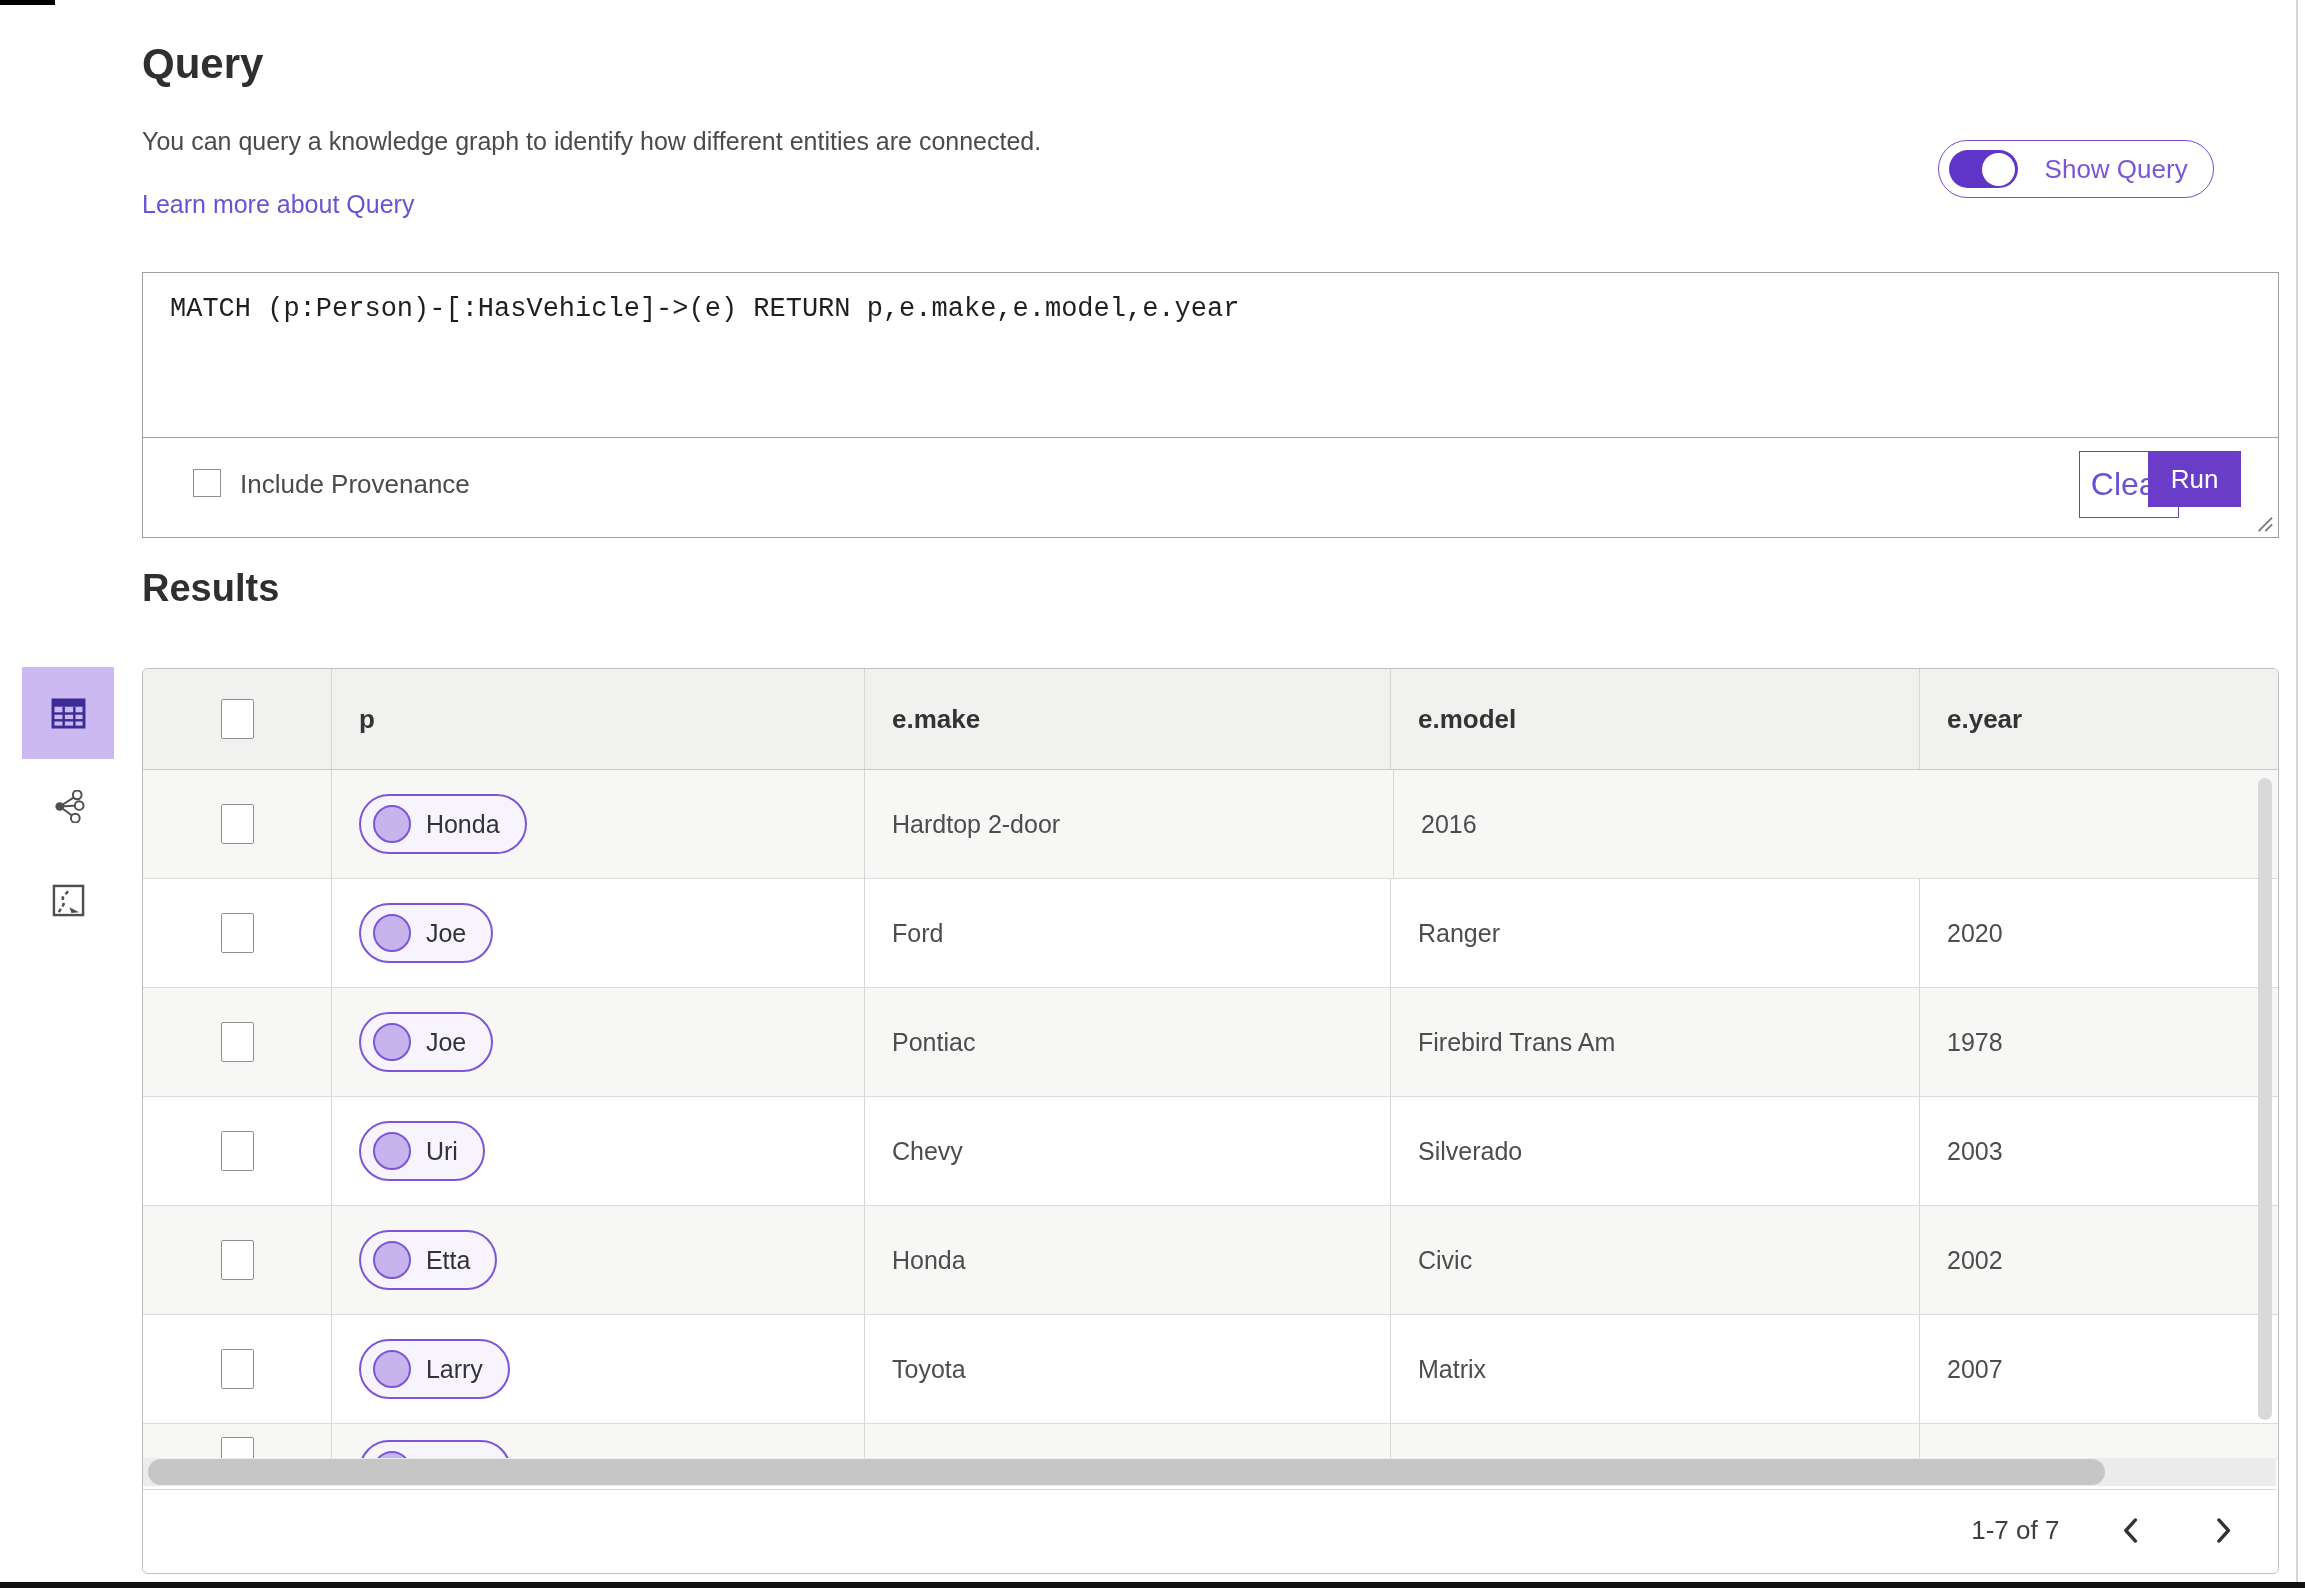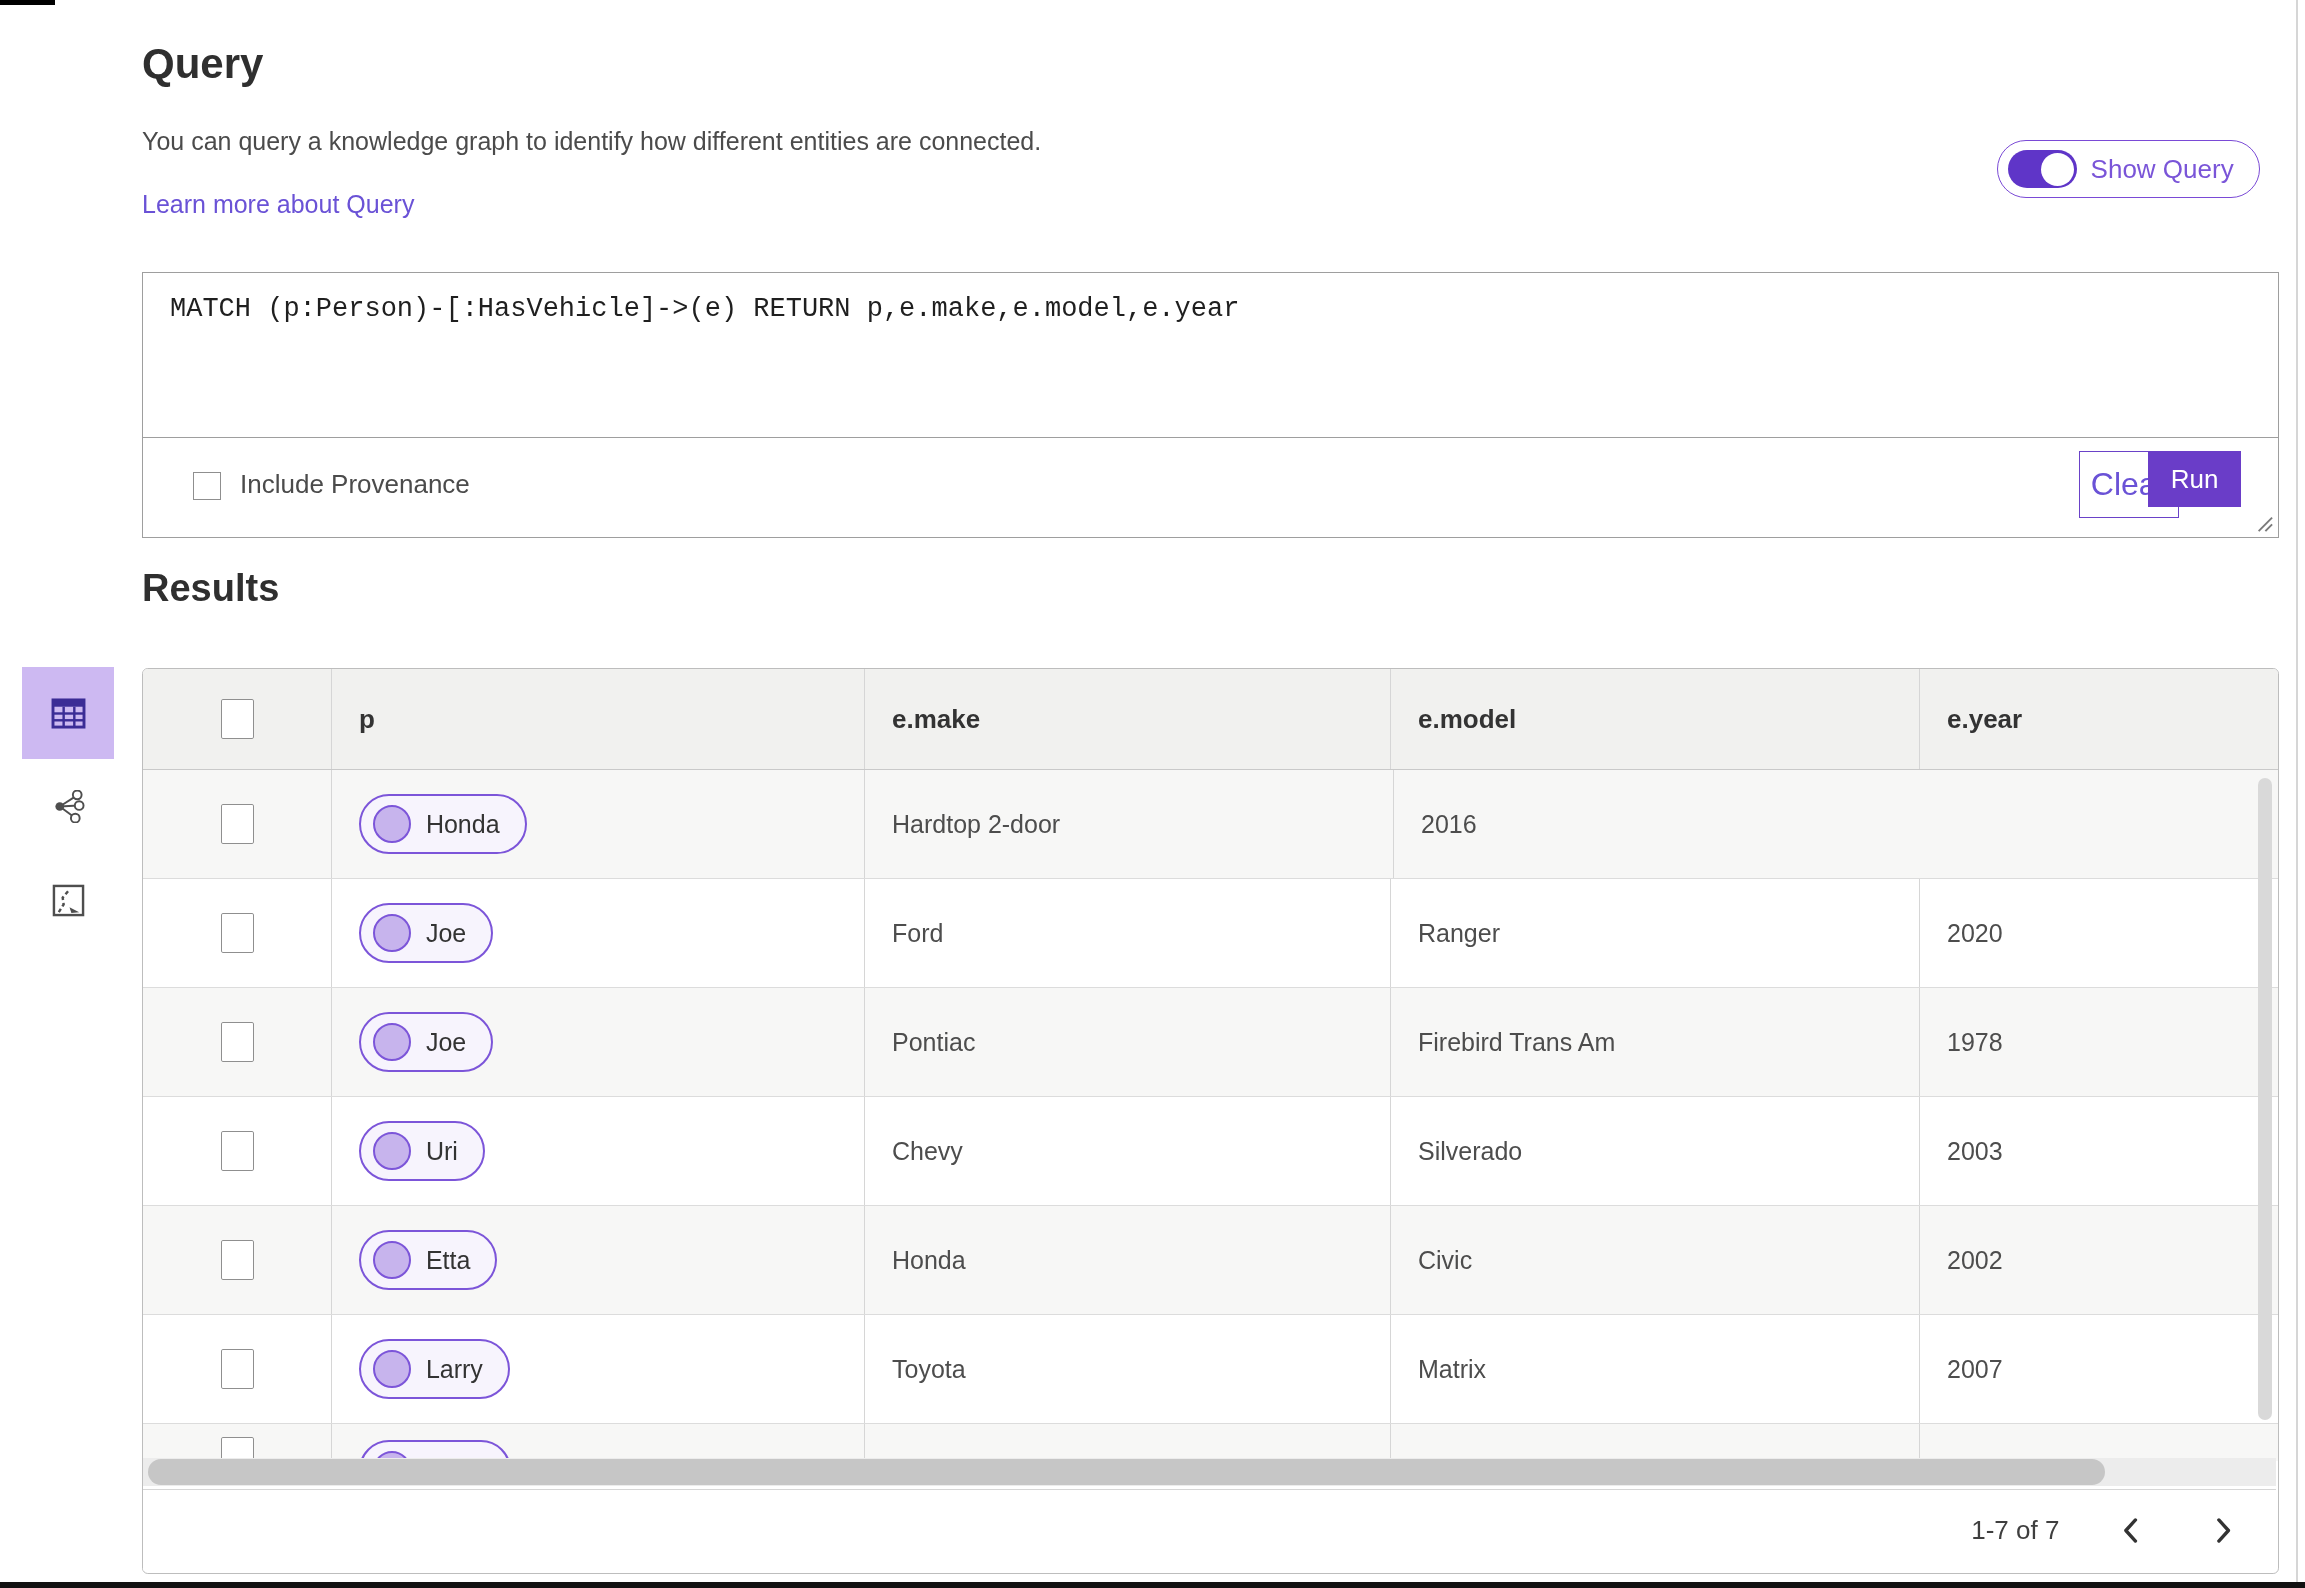--- a/index.html
+++ b/index.html
@@ -10,35 +10,35 @@
   
   .edge-top-left { position: absolute; left: 0; top: 0; width: 55px; height: 4.8px; background: #000; }
   .edge-bottom { position: absolute; left: 0; top: 1582px; width: 2306px; height: 6.7px; background: #111; }
   .edge-right { position: absolute; left: 2296px; top: 0; width: 1.9px; height: 1582px; background: #d6d6d6; }
 
   
   .page-title { position: absolute; left: 142px; top: 40px; font-size: 42px; font-weight: bold; color: #2f2f2f; }
   .page-desc { position: absolute; left: 142px; top: 127px; font-size: 25px; color: #4b4b4b; }
   .learn-link { position: absolute; left: 142px; top: 190px; font-size: 25px; color: #6a52d6; cursor: pointer; }
 
-  .show-query-pill { position: absolute; left: 1997px; top: 140px; height: 58px; padding: 0 25px 0 9.6px;
-    border: 1.9px solid #7a4ad6; border-radius: 29px; display: flex; align-items: center; gap: 14px; background: #fff; cursor: pointer; }
+  .show-query-pill { position: absolute; left: 1938px; top: 140px; height: 58px; padding: 0 25px 0 9.6px;
+    border: 1.9px solid #7a4ad6; border-radius: 29px; display: flex; align-items: center; gap: 27px; background: #fff; cursor: pointer; }
   .toggle-track { width: 69px; height: 38px; border-radius: 19px; background: #5f35c8; position: relative; }
   .toggle-knob { position: absolute; right: 2.9px; top: 2.9px; width: 33px; height: 33px; border-radius: 50%; background: #fff; }
   .show-query-label { font-size: 26px; color: #7a55d8; }
 
   
   .query-box { position: absolute; left: 142px; top: 272px; width: 2137px; height: 266px;
     border: 1.9px solid #9e9e9e; background: #fff; }
   .query-textarea { position: relative; width: 100%; height: 165px; border-bottom: 1.9px solid #9e9e9e;
     padding: 21px 27px; font-family: Liberation Mono, monospace;
     font-size: 27px; color: #1f1f1f; white-space: pre; overflow: hidden; }
   .resize-handle { position: absolute; right: 3.8px; bottom: 3.8px; }
   .query-controls { position: relative; height: 97px; }
-  .provenance-group { position: absolute; left: 50px; top: 31px; display: flex; align-items: flex-end; gap: 19px; cursor: pointer; }
+  .provenance-group { position: absolute; left: 50px; top: 31px; display: flex; align-items: flex-start; gap: 19px; cursor: pointer; }
   .checkbox-sm { width: 28px; height: 28px; border: 1.9px solid #8f8f8f; background: #fff; }
   .provenance-label { font-size: 26px; color: #4b4b4b; }
   .clear-btn { position: absolute; left: 1936px; top: 13.4px; width: 100px; height: 67px; background: #fff;
     border: 1.9px solid #6a42c8; color: #6a52d6; font-size: 32px; font-family: inherit; cursor: pointer; }
   .run-btn { position: absolute; left: 2005px; top: 13.4px; width: 93px; height: 56px; background: #6a3dc8;
     border: none; color: #fff; font-size: 26px; font-family: inherit; cursor: pointer; text-align: center; }
 
   
   .results-title { position: absolute; left: 142px; top: 567px; font-size: 38px; font-weight: bold; color: #2f2f2f; }
 

